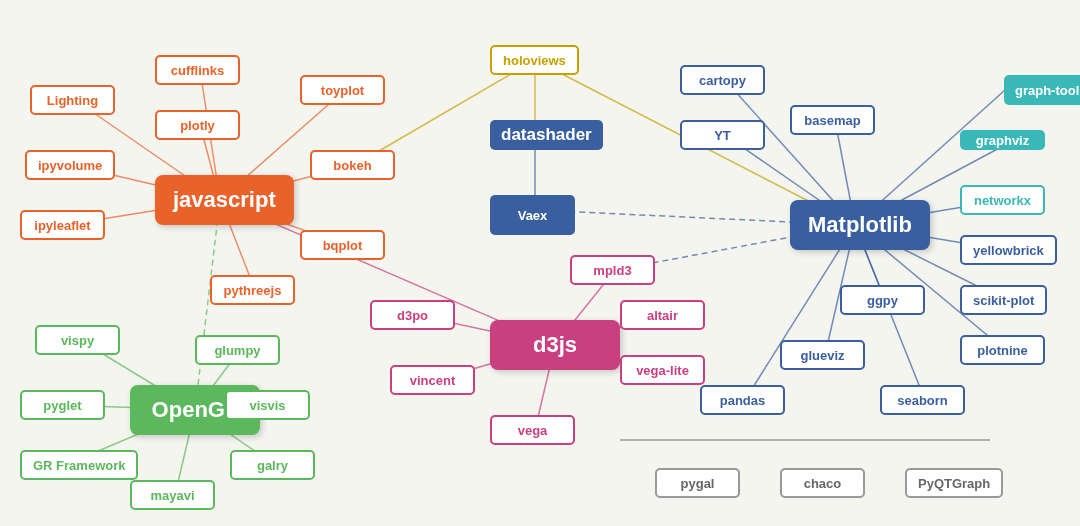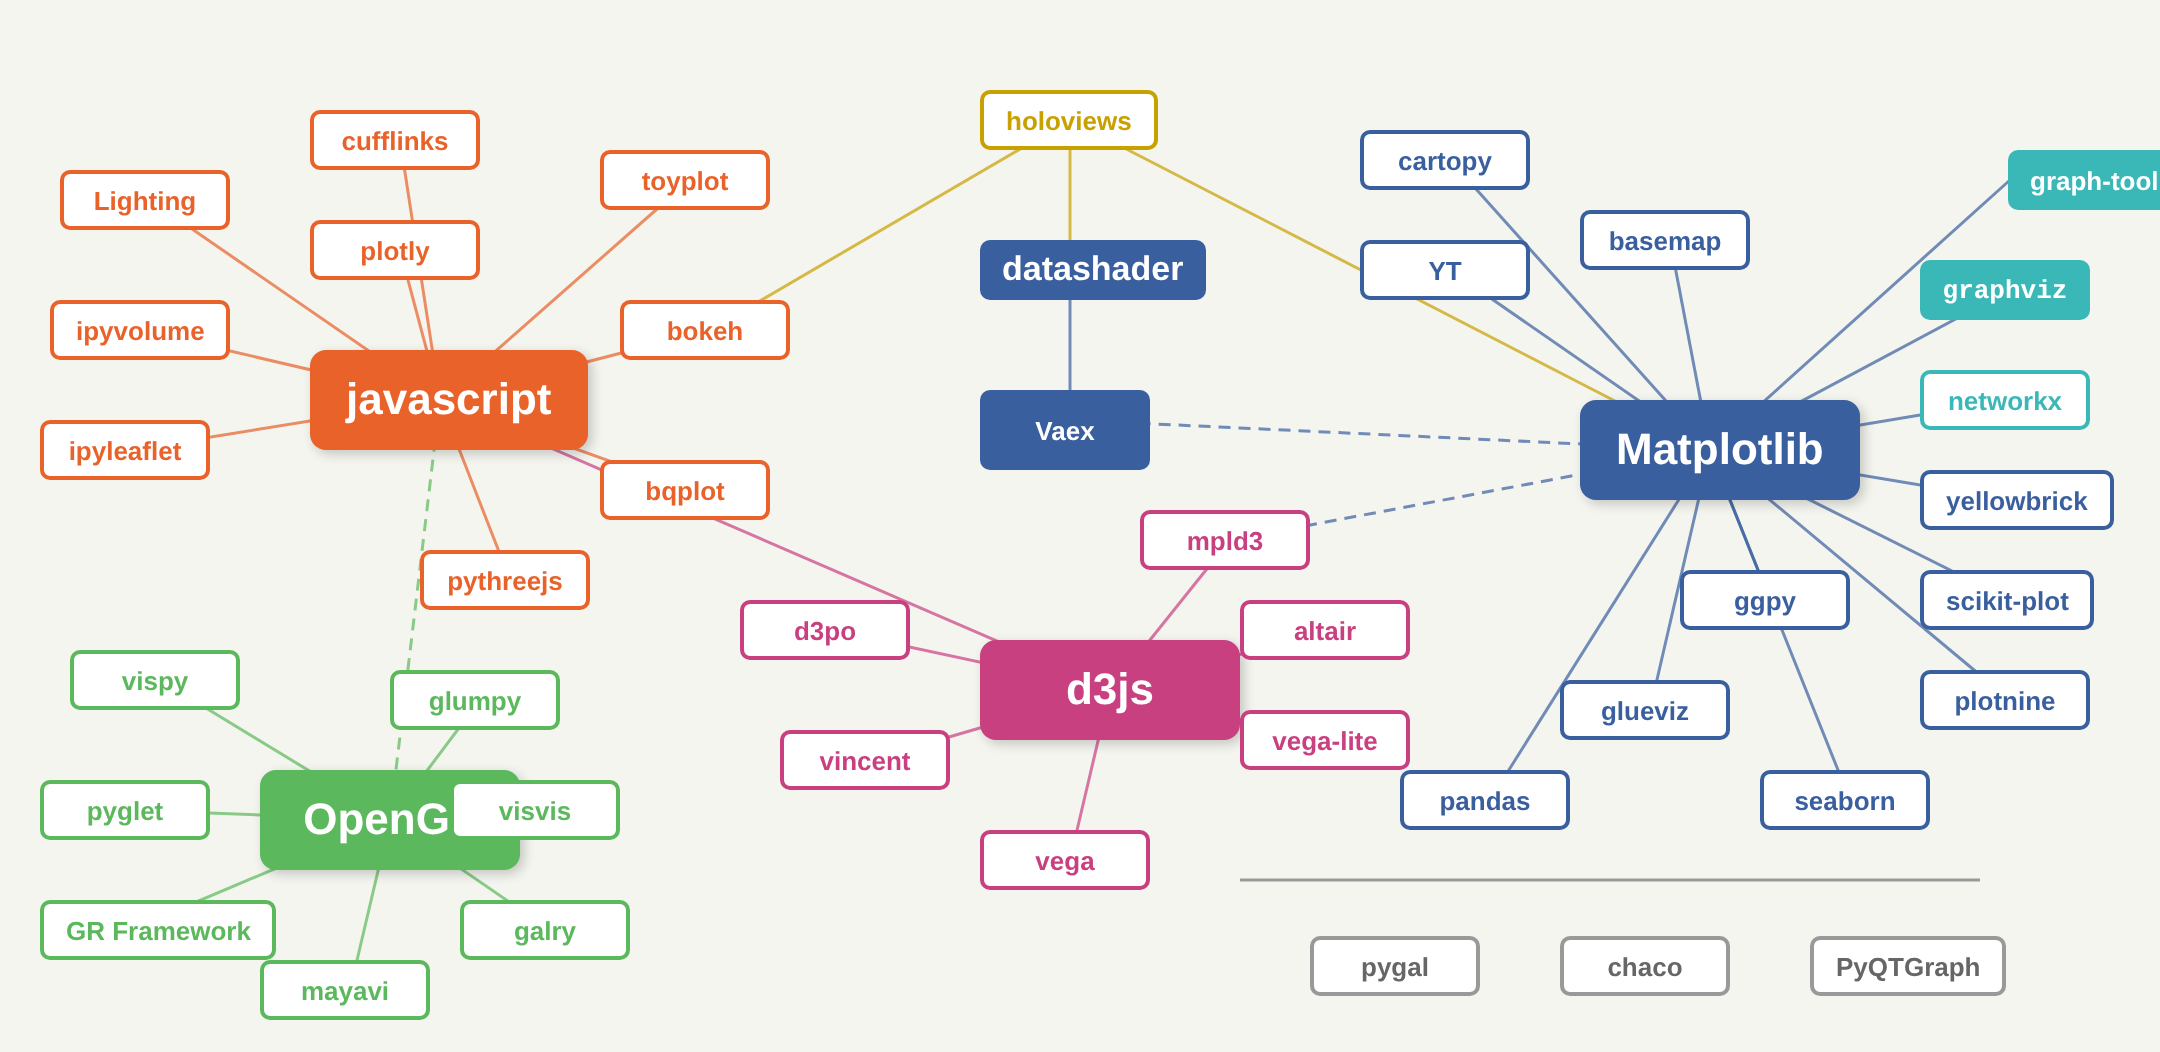--- a/index.html
+++ b/index.html
@@ -81,21 +81,21 @@
 <div style="position: absolute; left: 30px; top: 85px; min-width: 85px; height: 30px; font-size: 13px; padding: 4px 11px; background: white; color: rgb(232, 98, 42); border: 2px solid rgb(232, 98, 42); border-radius: 5px; display: flex; align-items: center; justify-content: center; font-weight: bold; font-family: Arial, sans-serif; cursor: pointer; white-space: nowrap; z-index: 10; box-shadow: none;">Lighting</div>
 <div style="position: absolute; left: 25px; top: 150px; min-width: 85px; height: 30px; font-size: 13px; padding: 4px 11px; background: white; color: rgb(232, 98, 42); border: 2px solid rgb(232, 98, 42); border-radius: 5px; display: flex; align-items: center; justify-content: center; font-weight: bold; font-family: Arial, sans-serif; cursor: pointer; white-space: nowrap; z-index: 10; box-shadow: none;">ipyvolume</div>
 <div style="position: absolute; left: 20px; top: 210px; min-width: 85px; height: 30px; font-size: 13px; padding: 4px 11px; background: white; color: rgb(232, 98, 42); border: 2px solid rgb(232, 98, 42); border-radius: 5px; display: flex; align-items: center; justify-content: center; font-weight: bold; font-family: Arial, sans-serif; cursor: pointer; white-space: nowrap; z-index: 10; box-shadow: none;">ipyleaflet</div>
 <div style="position: absolute; left: 490px; top: 45px; min-width: 85px; height: 30px; font-size: 13px; padding: 4px 11px; background: white; color: rgb(200, 160, 0); border: 2px solid rgb(200, 160, 0); border-radius: 5px; display: flex; align-items: center; justify-content: center; font-weight: bold; font-family: Arial, sans-serif; cursor: pointer; white-space: nowrap; z-index: 10; box-shadow: none;">holoviews</div>
 <div style="position: absolute; left: 490px; top: 120px; min-width: 85px; height: 30px; font-size: 17px; padding: 4px 11px; background: rgb(58, 95, 159); color: white; border: none; border-radius: 5px; display: flex; align-items: center; justify-content: center; font-weight: bold; font-family: Arial, sans-serif; cursor: pointer; white-space: nowrap; z-index: 10; box-shadow: none;">datashader</div>
 <div style="position: absolute; left: 490px; top: 195px; min-width: 85px; height: 30px; font-size: 13px; padding: 20px 11px; background: rgb(58, 95, 159); color: white; border: none; border-radius: 5px; display: flex; align-items: center; justify-content: center; font-weight: bold; font-family: Arial, sans-serif; cursor: pointer; white-space: nowrap; z-index: 10; box-shadow: none;">Vaex</div>
 <div style="position: absolute; left: 680px; top: 65px; min-width: 85px; height: 30px; font-size: 13px; padding: 4px 11px; background: white; color: rgb(58, 95, 159); border: 2px solid rgb(58, 95, 159); border-radius: 5px; display: flex; align-items: center; justify-content: center; font-weight: bold; font-family: Arial, sans-serif; cursor: pointer; white-space: nowrap; z-index: 10; box-shadow: none;">cartopy</div>
 <div style="position: absolute; left: 680px; top: 120px; min-width: 85px; height: 30px; font-size: 13px; padding: 4px 11px; background: white; color: rgb(58, 95, 159); border: 2px solid rgb(58, 95, 159); border-radius: 5px; display: flex; align-items: center; justify-content: center; font-weight: bold; font-family: Arial, sans-serif; cursor: pointer; white-space: nowrap; z-index: 10; box-shadow: none;">YT</div>
 <div style="position: absolute; left: 790px; top: 105px; min-width: 85px; height: 30px; font-size: 13px; padding: 4px 11px; background: white; color: rgb(58, 95, 159); border: 2px solid rgb(58, 95, 159); border-radius: 5px; display: flex; align-items: center; justify-content: center; font-weight: bold; font-family: Arial, sans-serif; cursor: pointer; white-space: nowrap; z-index: 10; box-shadow: none;">basemap</div>
 <div style="position: absolute; left: 960px; top: 75px; min-width: 85px; height: 30px; font-size: 13px; padding: 4px 11px; background: rgb(58, 184, 184); color: white; border: none; border-radius: 5px; display: flex; align-items: center; justify-content: center; font-weight: bold; font-family: Arial, sans-serif; cursor: pointer; white-space: nowrap; z-index: 10; box-shadow: none; margin-left: 44px;">graph-tool</div>
-<div style="position: absolute; left: 960px; top: 130px; min-width: 85px; height: 30px; font-size: 13px; padding: 4px 11px; background: rgb(58, 184, 184); color: white; border: none; border-radius: 5px; display: flex; align-items: center; justify-content: center; font-weight: bold; font-family: Liberation Mono, monospace; cursor: pointer; white-space: nowrap; z-index: 10; box-shadow: none;">graphviz</div>
+<div style="position: absolute; left: 960px; top: 130px; min-width: 85px; height: 20px; font-size: 13px; padding: 4px 11px; background: rgb(58, 184, 184); color: white; border: none; border-radius: 5px; display: flex; align-items: center; justify-content: center; font-weight: bold; font-family: Liberation Sans, sans-serif; cursor: pointer; white-space: nowrap; z-index: 10; box-shadow: none;">graphviz</div>
 <div style="position: absolute; left: 960px; top: 185px; min-width: 85px; height: 30px; font-size: 13px; padding: 4px 11px; background: white; color: rgb(58, 184, 184); border: 2px solid rgb(58, 184, 184); border-radius: 5px; display: flex; align-items: center; justify-content: center; font-weight: bold; font-family: Arial, sans-serif; cursor: pointer; white-space: nowrap; z-index: 10; box-shadow: none;">networkx</div>
 <div style="position: absolute; left: 960px; top: 235px; min-width: 85px; height: 30px; font-size: 13px; padding: 4px 11px; background: white; color: rgb(58, 95, 159); border: 2px solid rgb(58, 95, 159); border-radius: 5px; display: flex; align-items: center; justify-content: center; font-weight: bold; font-family: Arial, sans-serif; cursor: pointer; white-space: nowrap; z-index: 10; box-shadow: none;">yellowbrick</div>
 <div style="position: absolute; left: 960px; top: 285px; min-width: 85px; height: 30px; font-size: 13px; padding: 4px 11px; background: white; color: rgb(58, 95, 159); border: 2px solid rgb(58, 95, 159); border-radius: 5px; display: flex; align-items: center; justify-content: center; font-weight: bold; font-family: Arial, sans-serif; cursor: pointer; white-space: nowrap; z-index: 10; box-shadow: none;">scikit-plot</div>
 <div style="position: absolute; left: 960px; top: 335px; min-width: 85px; height: 30px; font-size: 13px; padding: 4px 11px; background: white; color: rgb(58, 95, 159); border: 2px solid rgb(58, 95, 159); border-radius: 5px; display: flex; align-items: center; justify-content: center; font-weight: bold; font-family: Arial, sans-serif; cursor: pointer; white-space: nowrap; z-index: 10; box-shadow: none;">plotnine</div>
 <div style="position: absolute; left: 880px; top: 385px; min-width: 85px; height: 30px; font-size: 13px; padding: 4px 11px; background: white; color: rgb(58, 95, 159); border: 2px solid rgb(58, 95, 159); border-radius: 5px; display: flex; align-items: center; justify-content: center; font-weight: bold; font-family: Arial, sans-serif; cursor: pointer; white-space: nowrap; z-index: 10; box-shadow: none;">seaborn</div>
 <div style="position: absolute; left: 780px; top: 340px; min-width: 85px; height: 30px; font-size: 13px; padding: 4px 11px; background: white; color: rgb(58, 95, 159); border: 2px solid rgb(58, 95, 159); border-radius: 5px; display: flex; align-items: center; justify-content: center; font-weight: bold; font-family: Arial, sans-serif; cursor: pointer; white-space: nowrap; z-index: 10; box-shadow: none;">glueviz</div>
 <div style="position: absolute; left: 840px; top: 285px; min-width: 85px; height: 30px; font-size: 13px; padding: 4px 11px; background: white; color: rgb(58, 95, 159); border: 2px solid rgb(58, 95, 159); border-radius: 5px; display: flex; align-items: center; justify-content: center; font-weight: bold; font-family: Arial, sans-serif; cursor: pointer; white-space: nowrap; z-index: 10; box-shadow: none;">ggpy</div>
 <div style="position: absolute; left: 700px; top: 385px; min-width: 85px; height: 30px; font-size: 13px; padding: 4px 11px; background: white; color: rgb(58, 95, 159); border: 2px solid rgb(58, 95, 159); border-radius: 5px; display: flex; align-items: center; justify-content: center; font-weight: bold; font-family: Arial, sans-serif; cursor: pointer; white-space: nowrap; z-index: 10; box-shadow: none;">pandas</div>
 <div style="position: absolute; left: 570px; top: 255px; min-width: 85px; height: 30px; font-size: 13px; padding: 4px 11px; background: white; color: rgb(201, 64, 128); border: 2px solid rgb(201, 64, 128); border-radius: 5px; display: flex; align-items: center; justify-content: center; font-weight: bold; font-family: Arial, sans-serif; cursor: pointer; white-space: nowrap; z-index: 10; box-shadow: none;">mpld3</div>
 <div style="position: absolute; left: 620px; top: 300px; min-width: 85px; height: 30px; font-size: 13px; padding: 4px 11px; background: white; color: rgb(201, 64, 128); border: 2px solid rgb(201, 64, 128); border-radius: 5px; display: flex; align-items: center; justify-content: center; font-weight: bold; font-family: Arial, sans-serif; cursor: pointer; white-space: nowrap; z-index: 10; box-shadow: none;">altair</div>

